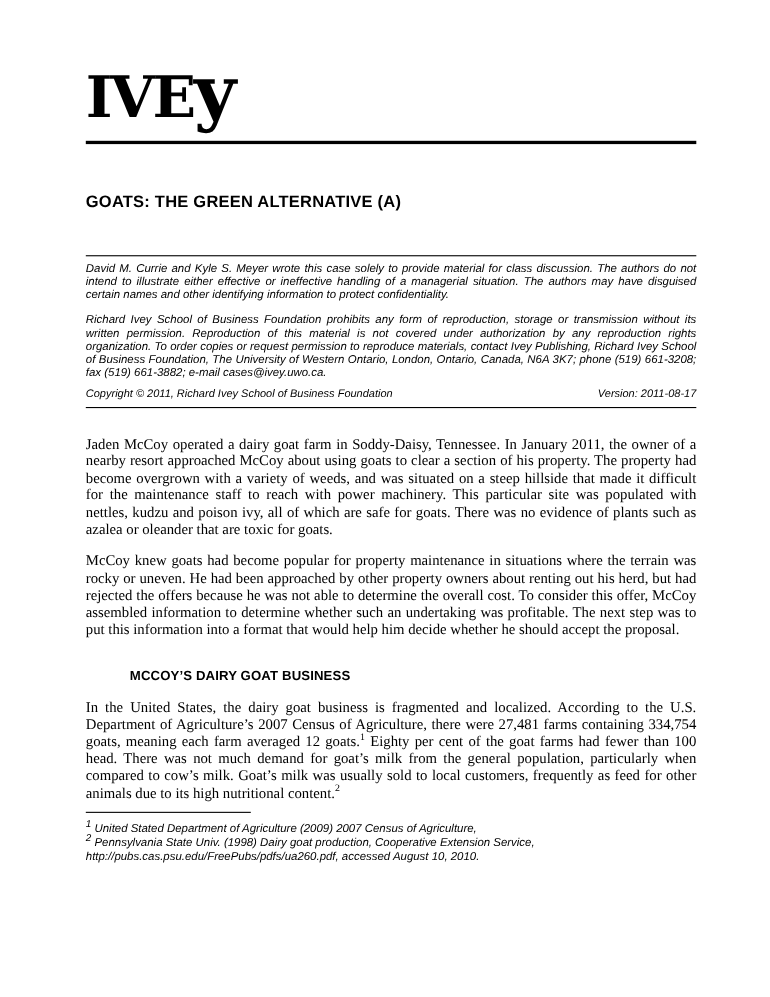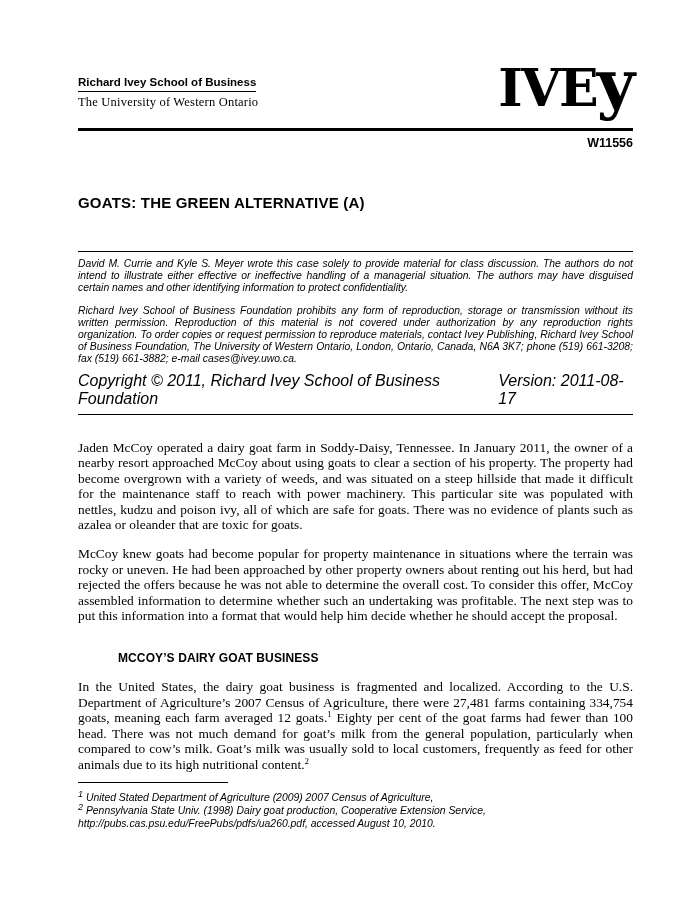--- a/index.html
+++ b/index.html
@@ -73,21 +73,21 @@
     line-height: 12px;
     text-align: justify;
     margin: 6px 0 0 0;
   }
   .disclaimer.second { margin-top: 11px; }
   .copyright-row {
     display: flex;
     justify-content: space-between;
     font-family: "Liberation Sans", sans-serif;
     font-style: italic;
-    font-size: 16px;
+    font-size: 10px;
     margin-top: 7px;
   }
   .body-para {
     font-family: "Liberation Serif", serif;
     font-size: 13.4px;
     line-height: 15.4px;
     text-align: justify;
     margin: 14px 0 0 0;
   }
   .body-para.first { margin-top: 25px; }
@@ -118,30 +118,25 @@
     line-height: 13px;
   }
   .footnote { margin: 0; }
 </style>
 </head>
 <body>
 
 <div class="page">
 
   <div class="header-row">
-    <div class="school-block">
-      <div class="school-name">Richard Ivey School of Business</div>
-      <div class="university-name">The University of Western Ontario</div>
-    </div>
     <div class="ivey-logo"><span class="logo-caps">IVE</span><span class="logo-tail">y</span></div>
   </div>
 
   <div class="thick-rule"></div>
 
-  <div class="doc-number">W11556</div>
 
   <h1 class="title">GOATS: THE GREEN ALTERNATIVE (A)</h1>
 
   <div class="rule-a"></div>
 
   <p class="disclaimer">David M. Currie and Kyle S. Meyer wrote this case solely to provide material for class discussion. The authors do not intend to illustrate either effective or ineffective handling of a managerial situation. The authors may have disguised certain names and other identifying information to protect confidentiality.</p>
 
   <p class="disclaimer second">Richard Ivey School of Business Foundation prohibits any form of reproduction, storage or transmission without its written permission. Reproduction of this material is not covered under authorization by any reproduction rights organization. To order copies or request permission to reproduce materials, contact Ivey Publishing, Richard Ivey School of Business Foundation, The University of Western Ontario, London, Ontario, Canada, N6A 3K7; phone (519) 661-3208; fax (519) 661-3882; e-mail cases@ivey.uwo.ca.</p>
 
   <div class="copyright-row">

